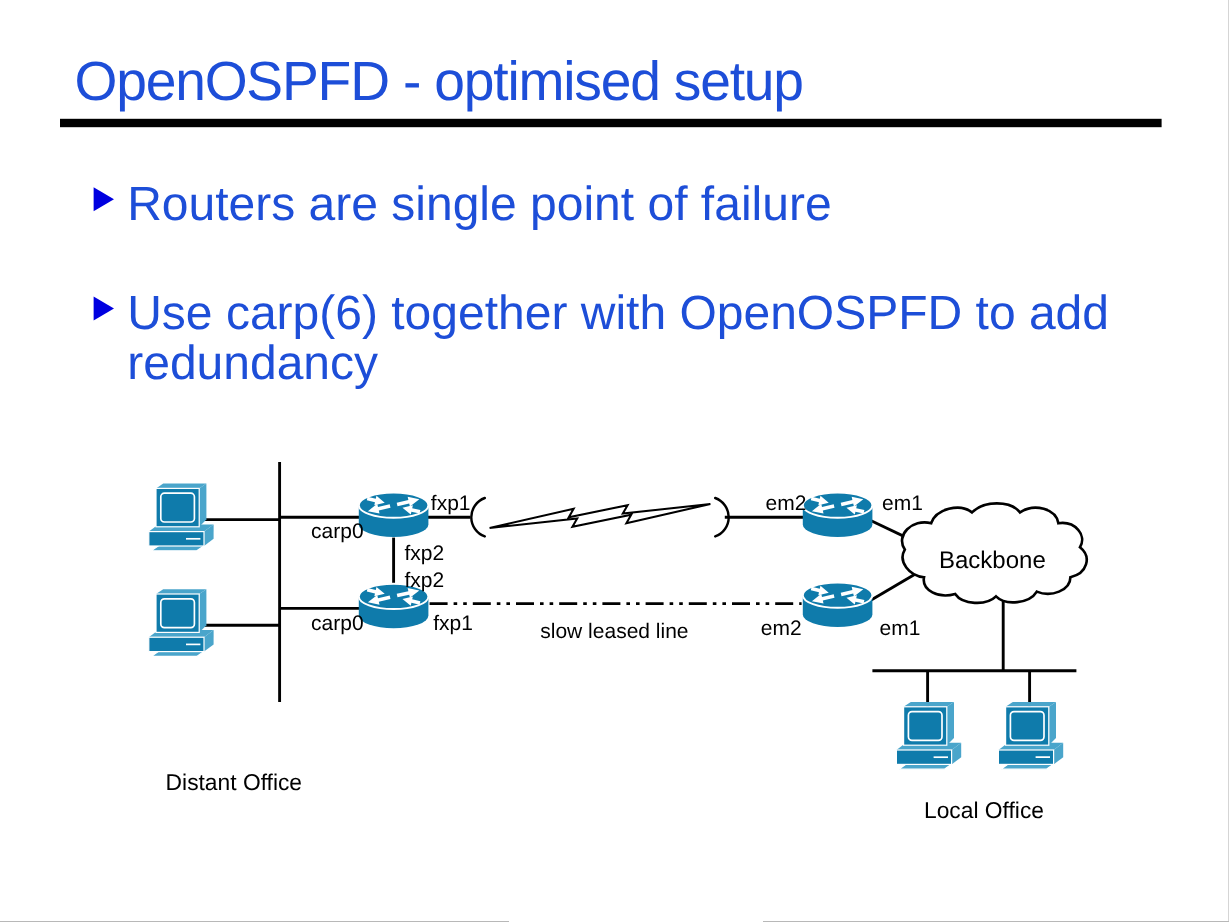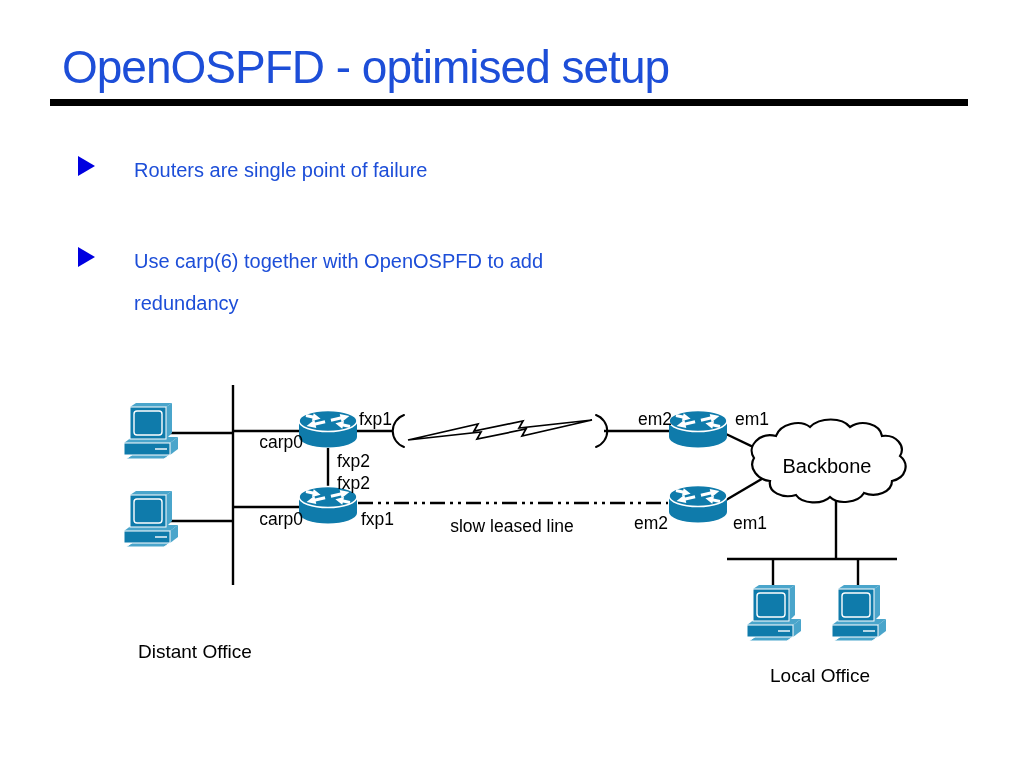--- a/index.html
+++ b/index.html
@@ -11,21 +11,21 @@
     position:absolute;left:62px;top:40px;margin:0;
     font-size:46px;font-weight:400;letter-spacing:-1px;white-space:nowrap;
   }
   .rule{position:absolute;left:50px;top:99px;width:918px;height:7px;background:#000;}
   .bullet{position:absolute;left:78px;display:flex;align-items:flex-start;}
   .marker{
     width:0;height:0;margin-top:7px;margin-right:11px;flex:0 0 auto;
     border-left:17px solid var(--bullet,#0000e0);
     border-top:10px solid transparent;border-bottom:10px solid transparent;
   }
-  .btxt{font-size:20px;line-height:42px;white-space:pre-line;max-width:840px;margin-left:28px;}
+  .btxt{font-size:40px;line-height:42px;white-space:pre-line;max-width:840px;}
   svg{position:absolute;left:0;top:0;}
   .ln{stroke:#000;stroke-width:2.4;fill:none;}
   .lnthin{stroke:#000;stroke-width:2;fill:none;stroke-linecap:round;}
   .dashdot{stroke:#000;stroke-width:2.4;fill:none;stroke-dasharray:15 5 3 5 3 5;}
   .bolt{fill:#fff;stroke:#000;stroke-width:1.7;stroke-linejoin:miter;}
   .cloud{fill:#fff;stroke:#000;stroke-width:2.2;}
   .dev{fill:var(--device,#0f7bab);}
   .devlight{fill:var(--device_light,#4aa5cb);}
   .wline{stroke:#fff;stroke-width:1.4;fill:none;}
   .arw{fill:#fff;}

